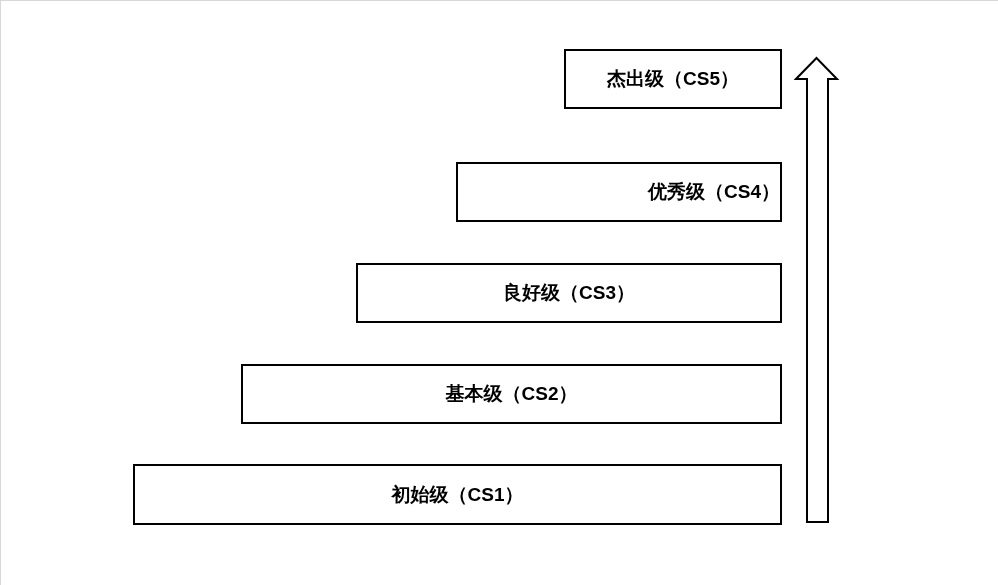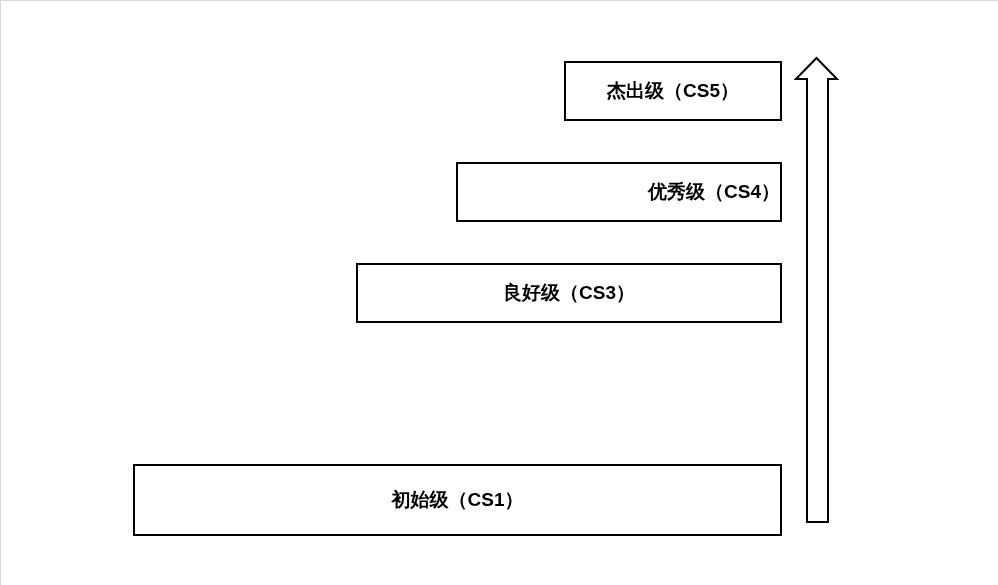--- a/index.html
+++ b/index.html
@@ -26,25 +26,25 @@
     border: 2px solid #000000;
     background: #ffffff;
     display: flex;
     align-items: center;
     justify-content: center;
     font-size: 19px;
     font-weight: bold;
     color: #000000;
     white-space: nowrap;
   }
-  .box-cs5 { top: 60px;  left: 563px; }
+  .box-cs5 { top: 48px;  left: 563px; }
   .box-cs4 { top: 161px; left: 455px; justify-content: flex-end; }
   .box-cs3 { top: 262px; left: 348px; margin-left: 7px; }
   .box-cs2 { top: 363px; left: 240px; }
-  .box-cs1 { top: 463px; left: 132px; height: 72px; }
+  .box-cs1 { top: 463px; left: 132px; height: 61px; }
   .up-arrow {
     position: absolute;
     left: 793px;
     top: 55px;
     width: 46px;
     height: 470px;
   }
 </style>
 </head>
 <body>
@@ -56,20 +56,23 @@
   </div>
 
   <div class="level-box box-cs4">
     <span>优秀级（CS4）</span>
   </div>
 
   <div class="level-box box-cs3">
     <span>良好级（CS3）</span>
   </div>
 
+  <div class="level-box box-cs2">
+    <span>基本级（CS2）</span>
+  </div>
 
   <div class="level-box box-cs1">
     <span>初始级（CS1）</span>
   </div>
 
   <svg class="up-arrow" viewBox="0 0 46 470" xmlns="http://www.w3.org/2000/svg">
     <polygon points="22.5,2 43,23 34,23 34,466 13,466 13,23 2,23" fill="#ffffff" stroke="#000000" stroke-width="2" stroke-linejoin="miter"></polygon>
   </svg>
 
 </div>

